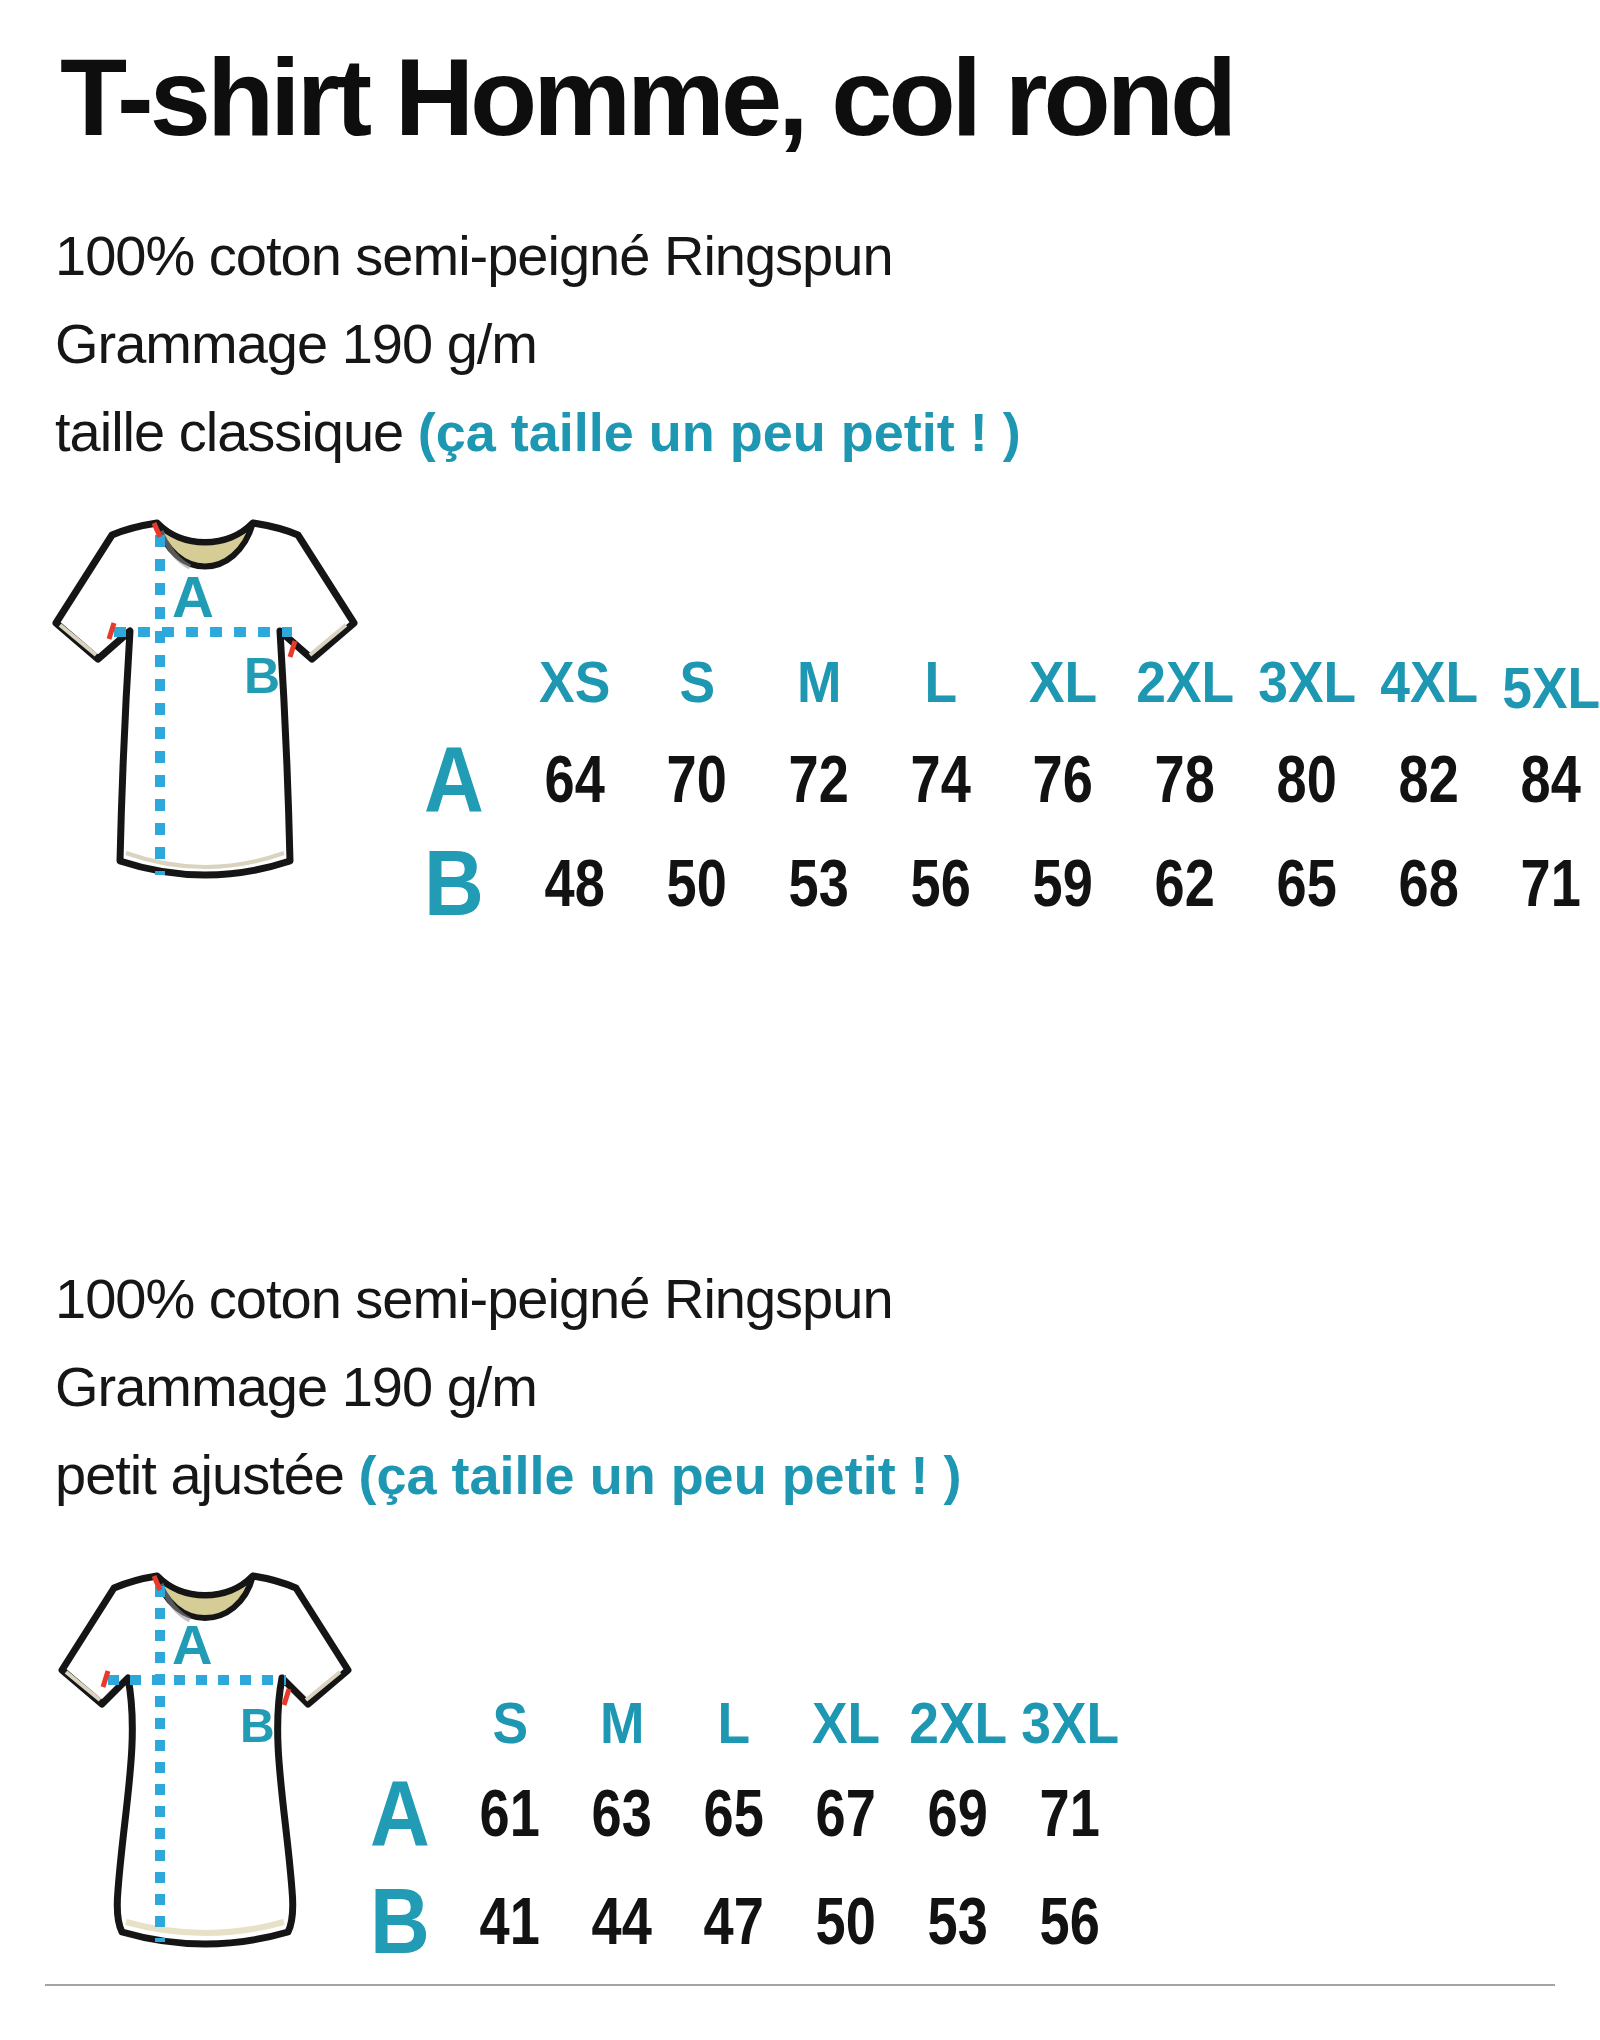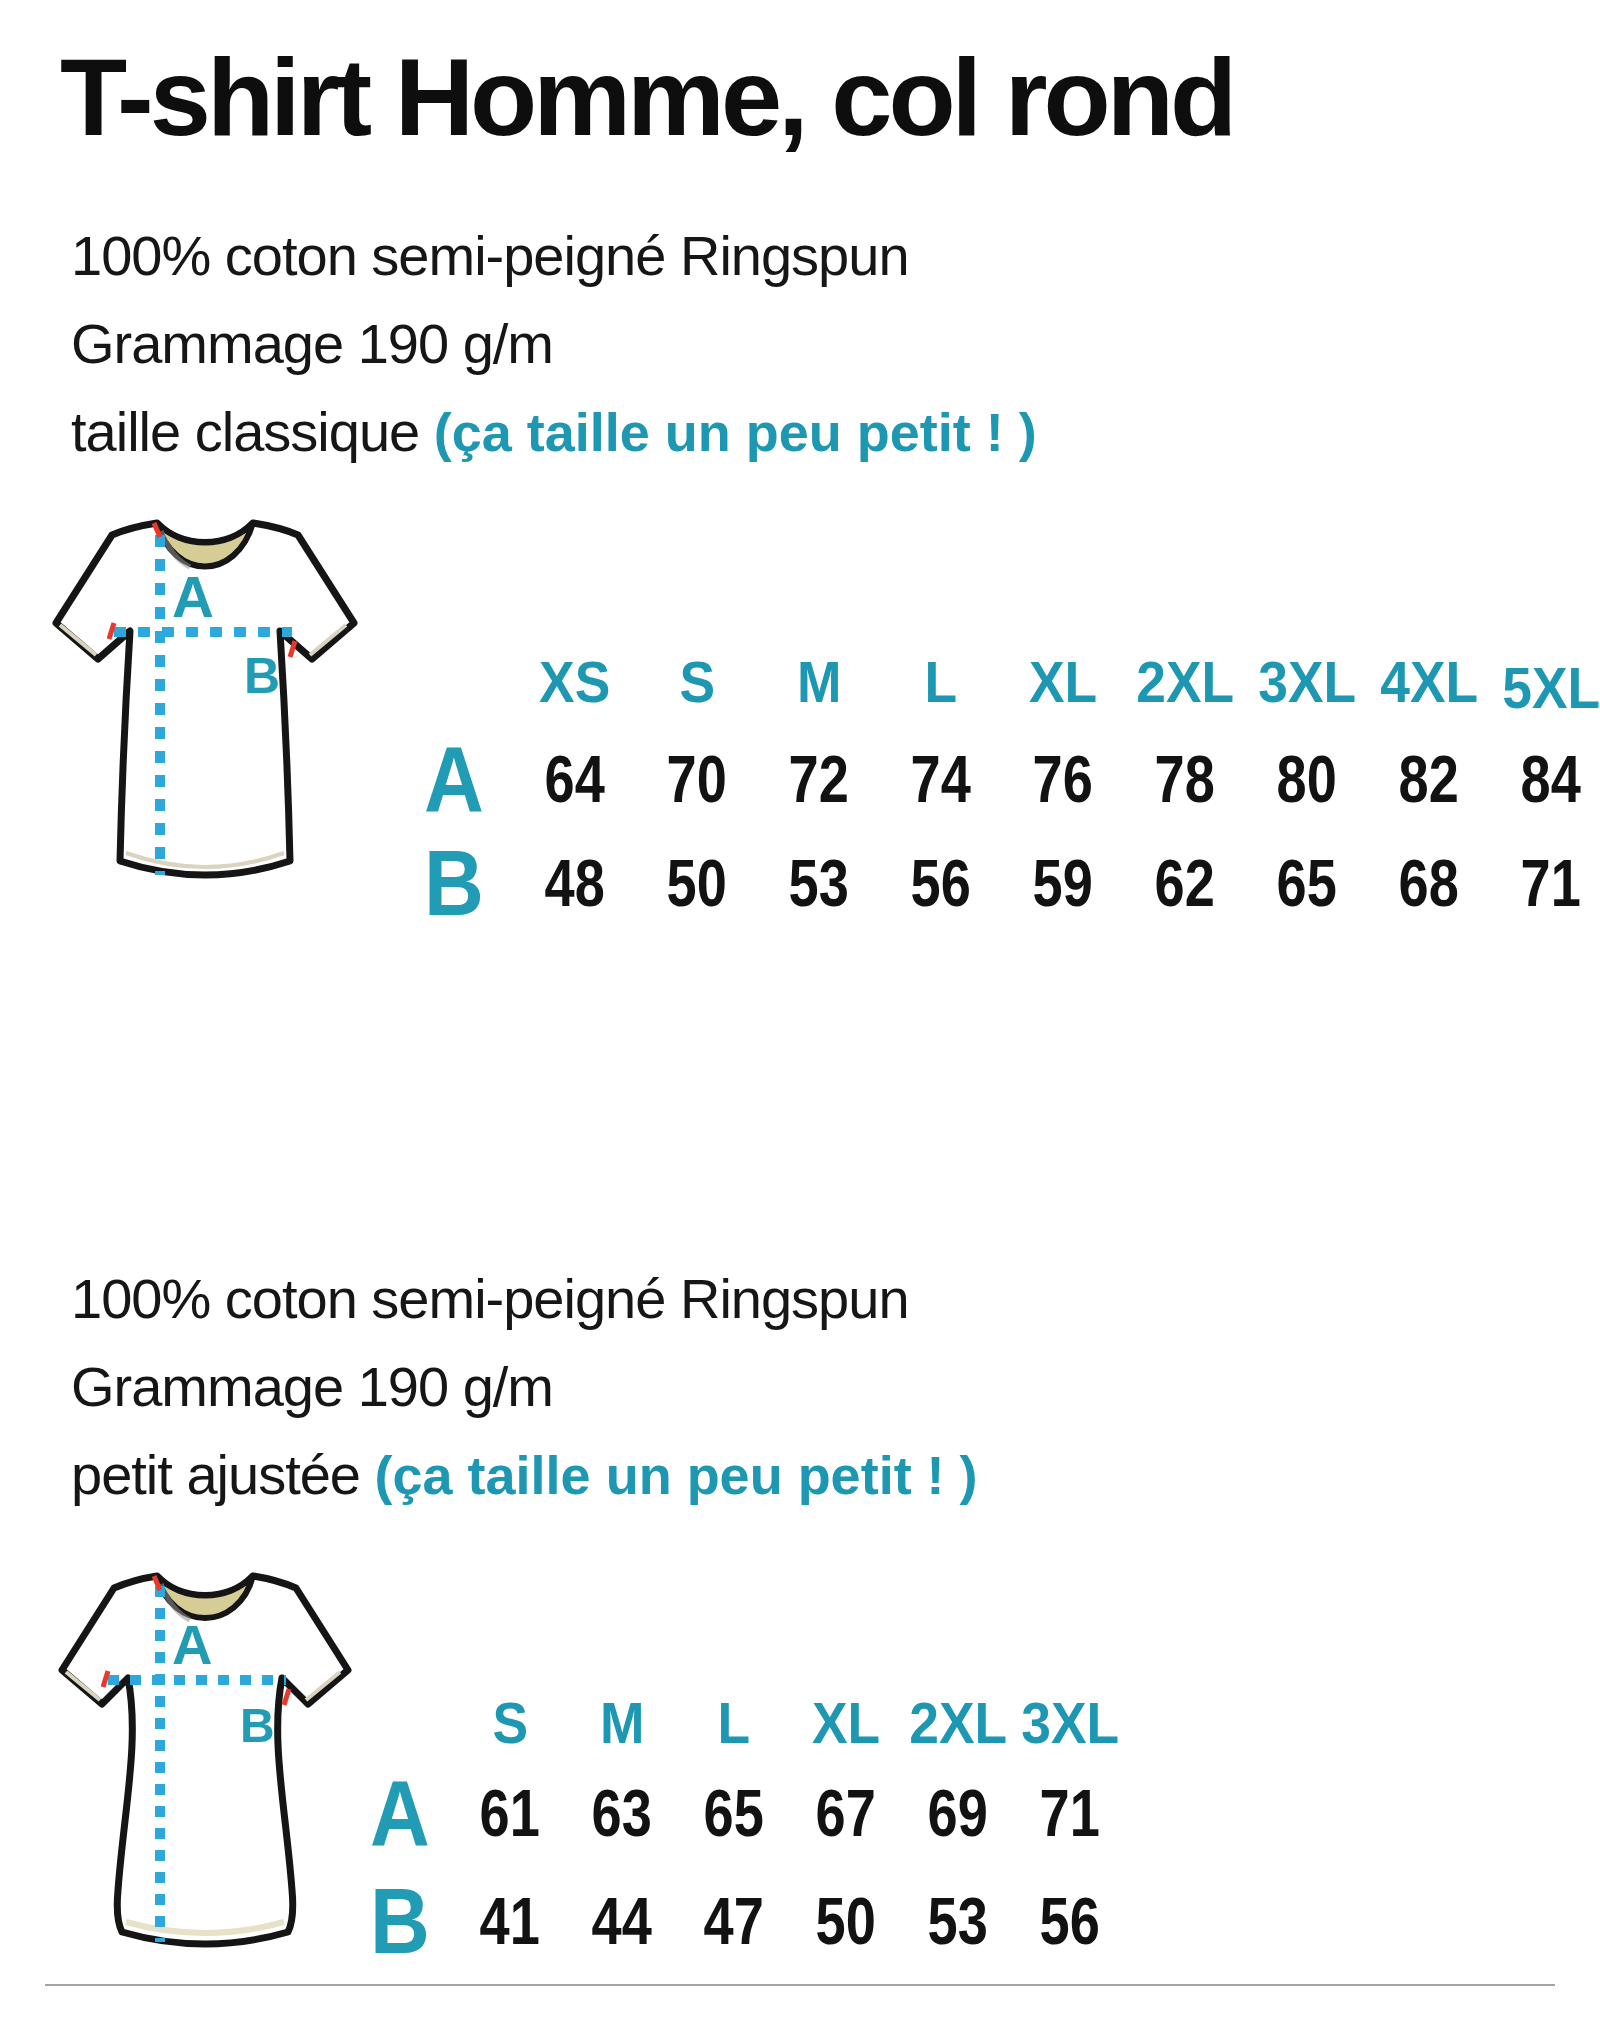--- a/index.html
+++ b/index.html
@@ -5,21 +5,21 @@
   html,body{margin:0;padding:0;background:#ffffff;}
   #canvas{
     position:relative;width:1600px;height:2040px;background:#ffffff;overflow:hidden;
     font-family:"Liberation Sans", sans-serif;color:#121212;
   }
   .section-title{
     position:absolute;left:52px;white-space:nowrap;
     font-size:110px;font-weight:700;letter-spacing:-4px;color:#0e0e0e;line-height:1;margin-left:8px;
   }
   .desc{
-    position:absolute;left:71px;font-size:56px;letter-spacing:-1px;line-height:88px;color:#161616;
+    position:absolute;left:55px;font-size:56px;letter-spacing:-1px;line-height:88px;color:#161616;
     white-space:nowrap;
   }
   .fit-note{
     color:#1e97b2;font-weight:700;font-size:54px;letter-spacing:0;
   }
   .shirt{position:absolute;left:48px;}
   .size-table{
     position:absolute;display:grid;align-items:center;justify-items:center;
   }
   .size-table .corner{width:100%;height:100%;}

